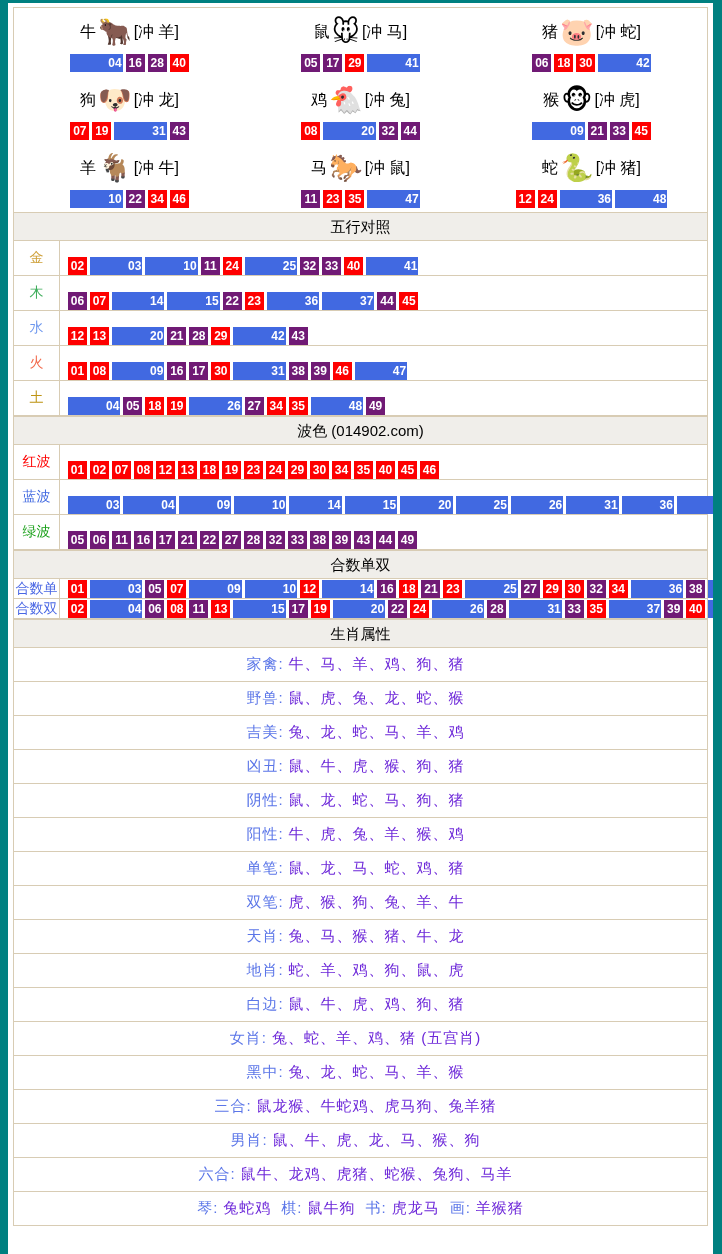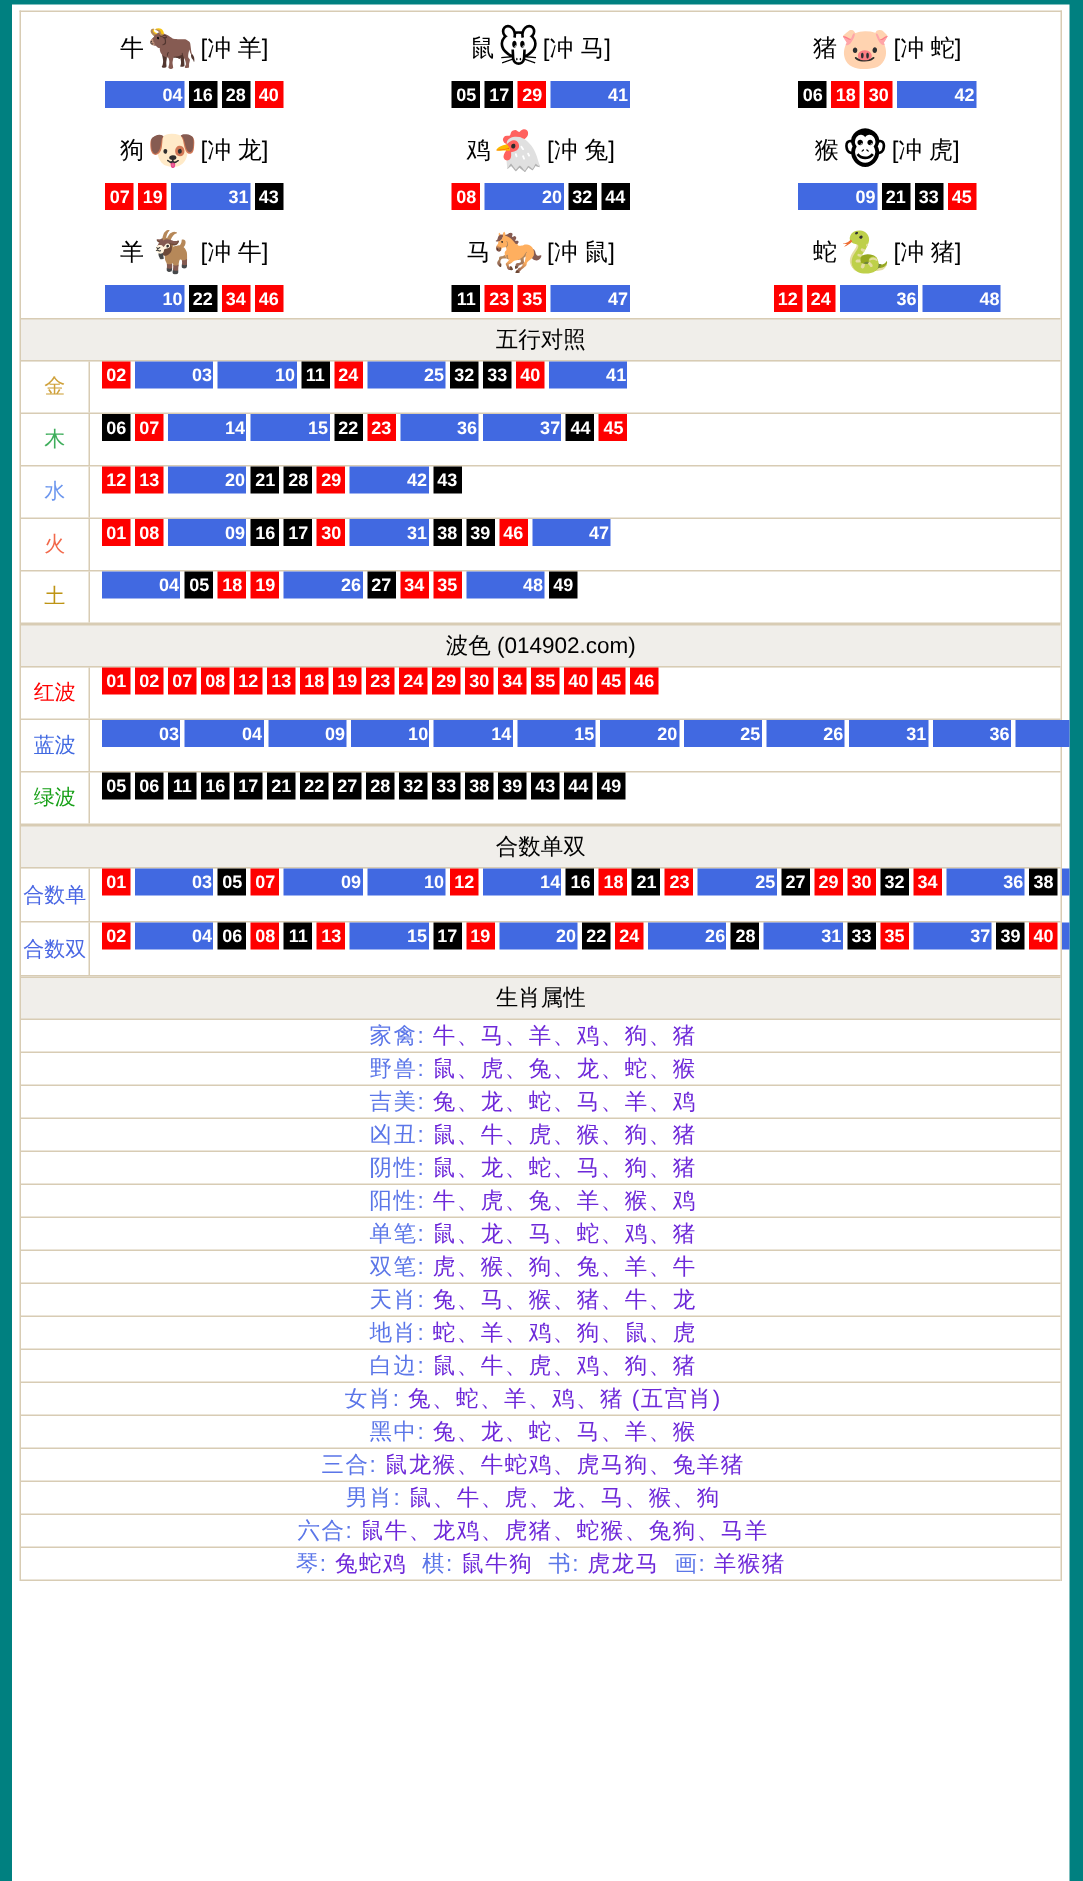--- a/index.html
+++ b/index.html
@@ -20,38 +20,38 @@
   .z-icon { font-size:27px; line-height:1; margin:0 2px; }
   .z-nums { display:flex; gap:3px; margin-top:1px; }
 
   .ball {
     min-width:19px; height:18px; line-height:18px; padding:0 1px;
     text-align:center; color:#fff; font-size:12px; font-weight:bold;
     display:inline-block;
   }
   .ball.red   { background:#FE0000; }
   .ball.blue  { background:#4169E1;padding-left:38px; }
-  .ball.green { background:#000000; }
+  .ball.green { background:#701a75; }
 
   .sec-header {
     height:29px; line-height:27px; text-align:center; font-size:15px; color:#000;
     background:#F0EEEA; border-top:1px solid #D8CCB4; border-bottom:1px solid #D8CCB4;
   }
   .zodiac-grid + .sec-header { border-top:1px solid #D8CCB4;text-align:center; }
 
   .num-row { display:flex; align-items:stretch; height:35px; border-bottom:1px solid #D8CCB4; }
-  .num-row.tall { height:36px; }
+  .num-row.tall { height:20px; }
   .num-label {
     flex:0 0 46px; width:46px; border-right:1px solid #D8CCB4;
     display:flex; align-items:center; justify-content:center; font-size:14px;
   }
-  .num-balls { flex:1; display:flex; align-items:flex-start; gap:3px; padding-left:8px; }
+  .num-balls { flex:1; display:flex; align-items:flex-end; gap:3px; padding-left:8px; }
 
   .attr-row {
-    height:22px; border-bottom:1px solid #D8CCB4;
+    height:34px; border-bottom:1px solid #D8CCB4;
     display:flex; align-items:center; justify-content:center;
     font-size:15px; letter-spacing:1px;
   }
   .attr-label { color:#5B76E8; margin-right:5px; white-space:pre; }
   .attr-value { color:#6d28d9; white-space:pre; }
   .attr-row .attr-label + .attr-value { margin-right:10px; }
   #bottom-row .attr-value:last-child { margin-right:0; }
 </style>
 </head>
 <body>

